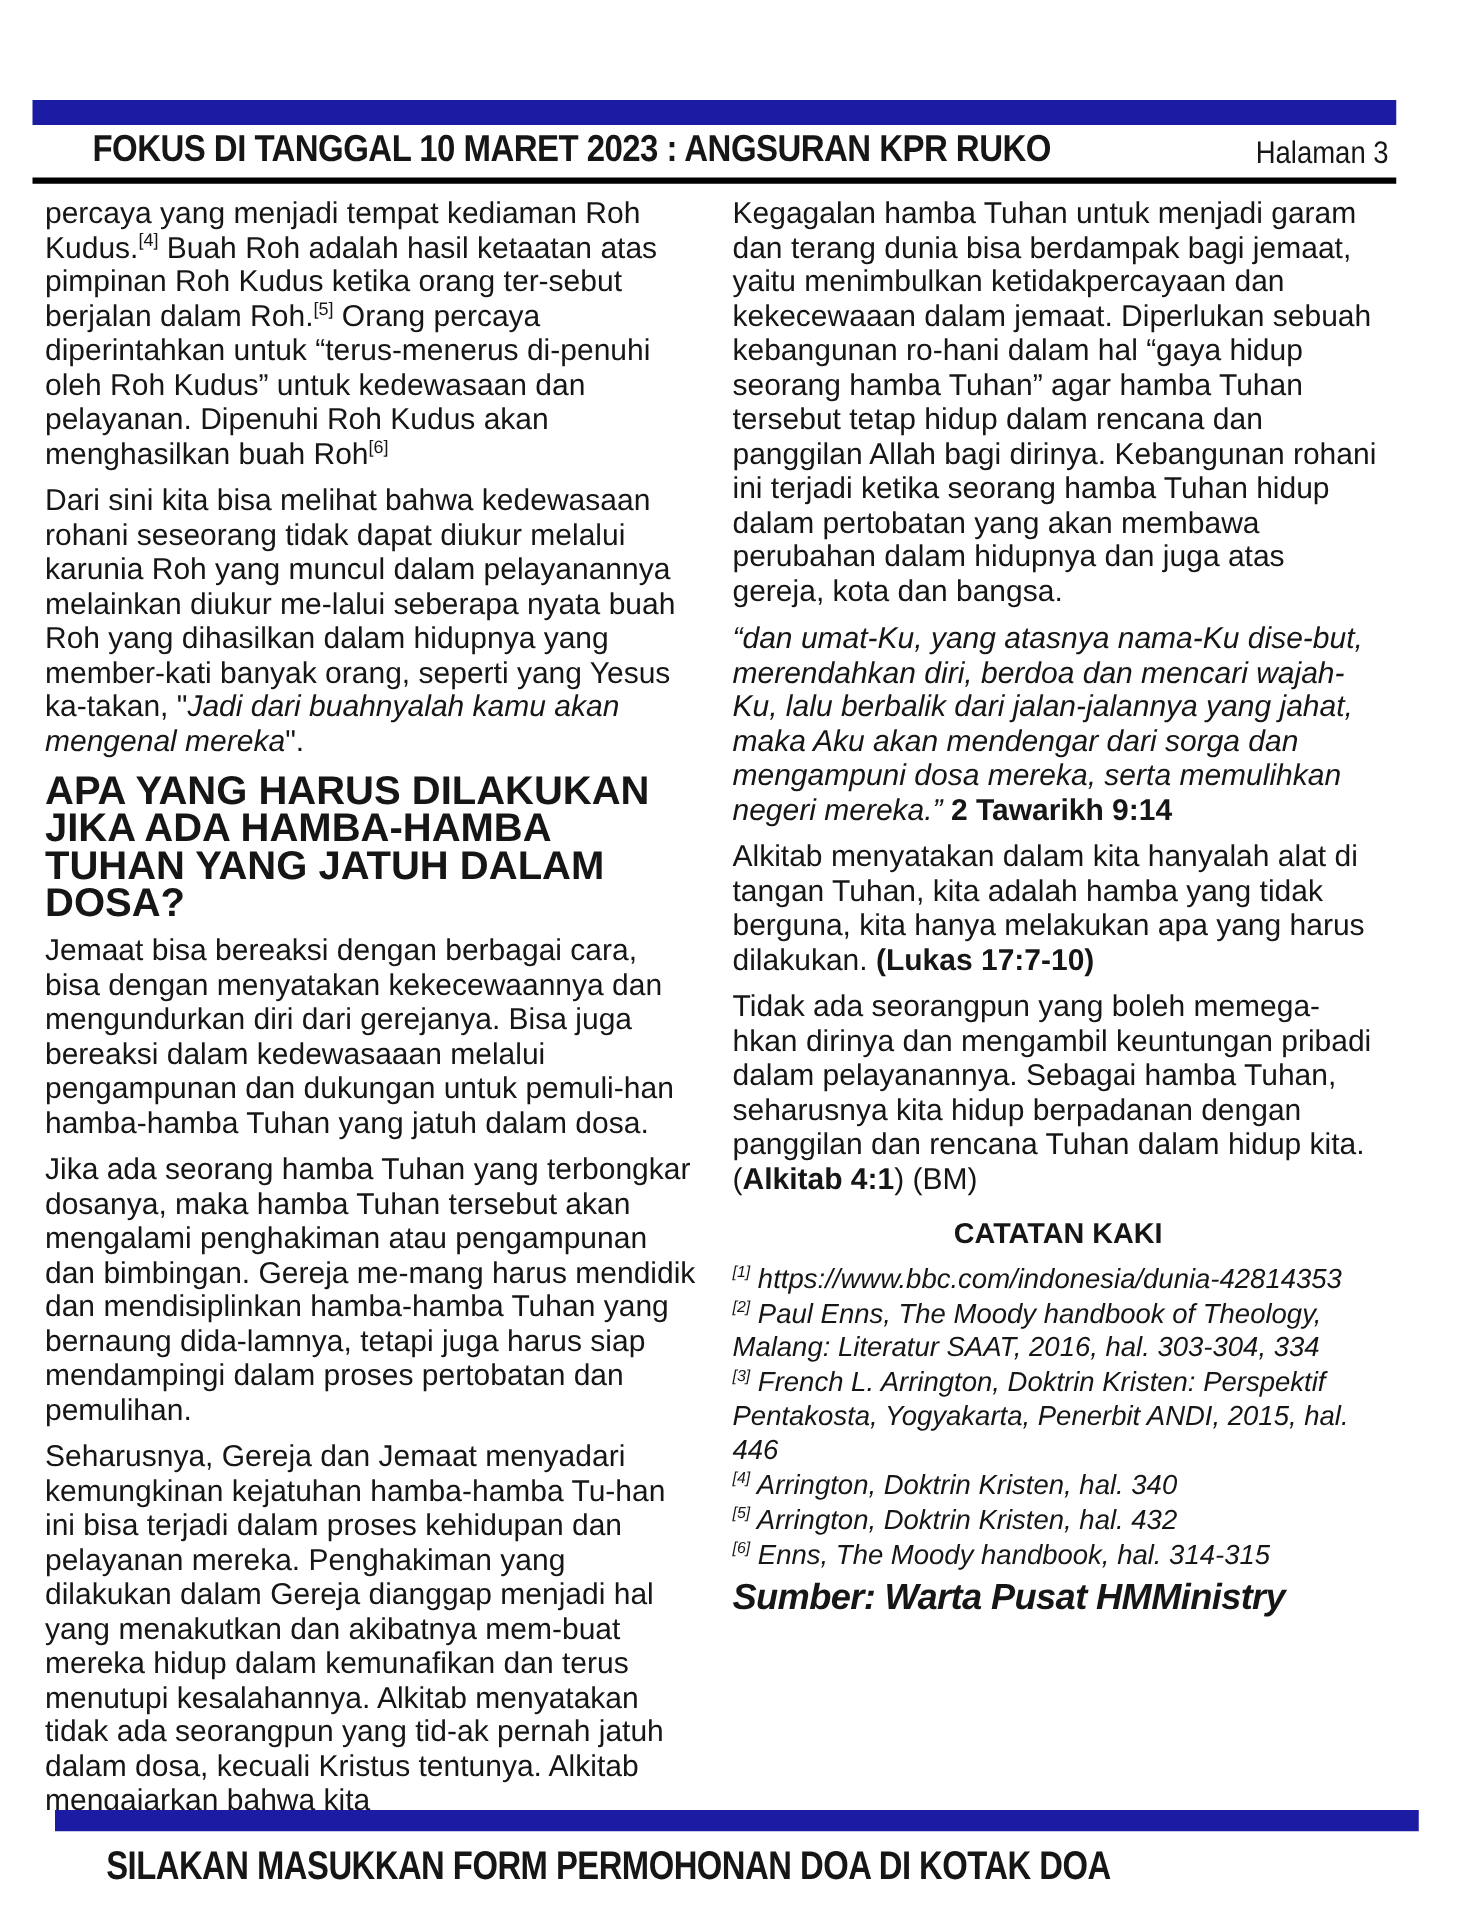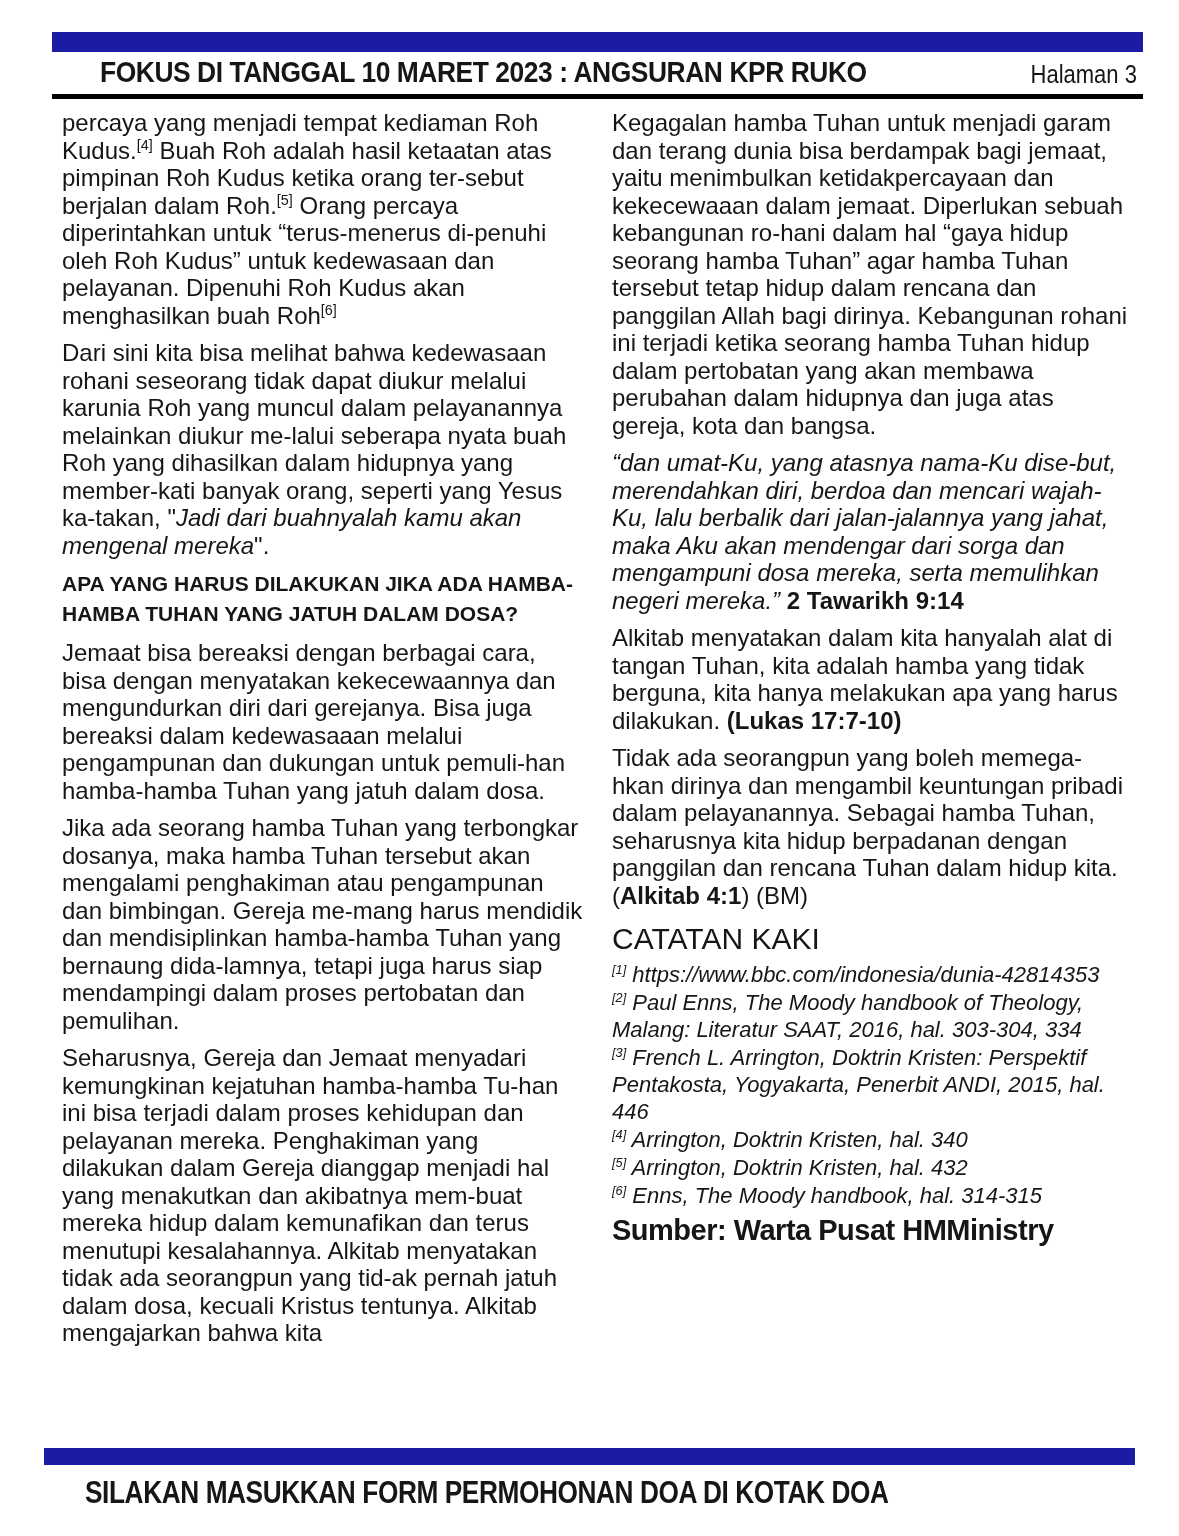--- a/index.html
+++ b/index.html
@@ -8,22 +8,22 @@
     height:1536px;
     background:#ffffff;
     font-family:"Liberation Sans", sans-serif;
     color:#161616;
     overflow:hidden;
     position:relative;
   }
   .sheet {
     position:relative;
     width:1091px;
-    margin:0 52px;
-    padding-top:32px;
+    margin:0 26px;
+    padding-top:80px;
     height:1536px;
   }
   .accent-bar { height:20px; background:#1B1BA3; }
   .header-row {
     display:flex;
     justify-content:space-between;
     align-items:flex-end;
     padding:3px 6px 5px 48px;
   }
   .header-title {
@@ -48,47 +48,49 @@
   }
   .col {
     width:521px;
     font-size:24px;
     line-height:27.5px;
     text-align:left;
   }
   .col p { margin-bottom:10px; }
   .section-heading {
     font-weight:bold;
-    font-size:21px;
+    font-size:32px;
     line-height:30px;
     margin:4px 0 10px 0;
   }
   .italic { font-style:italic; }
   .bold { font-weight:bold; }
   sup.ref {
     font-size:60%;
     vertical-align:super;
     line-height:0;
   }
   .quote-para { font-style:italic; }
   .quote-para .bold { font-style:normal; }
   .footnotes-title {
-    font-weight:normal;
-    font-size:30px;
+    font-weight:bold;
+    font-size:23px;
     margin:16px 0 8px 0;
+    text-align:center;
   }
   .footnote {
     font-style:italic;
     font-size:22px;
     line-height:27px;
     margin-bottom:1px;
   }
   .footnote sup.ref { font-size:58%; }
   .source-line {
     font-weight:bold;
+    font-style:italic;
     font-size:29px;
     margin-top:8px;
     letter-spacing:-0.5px;
   }
   .footer {
     position:absolute;
     top:1448px;
     left:44px;
     width:1091px;
   }

